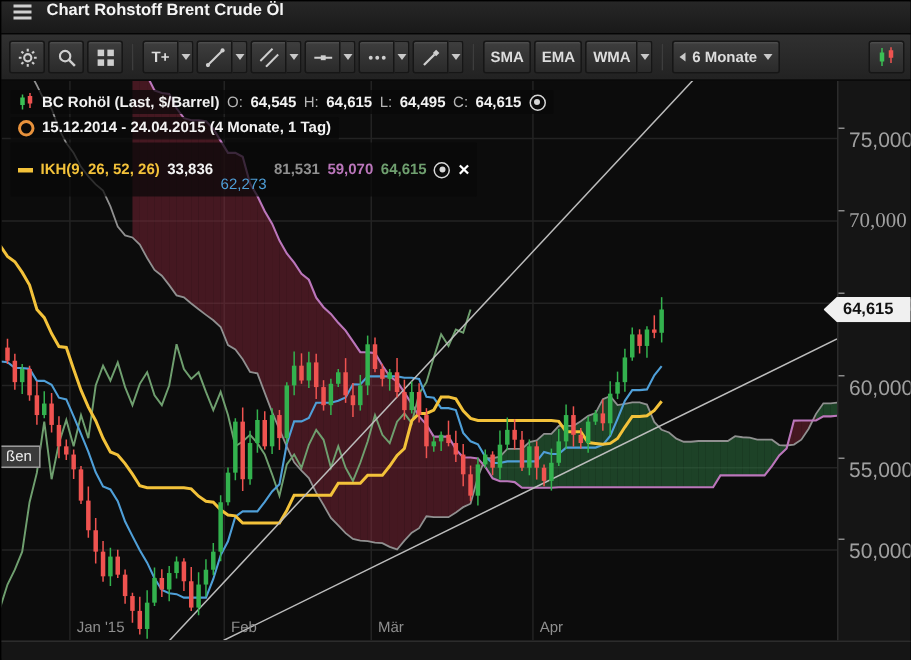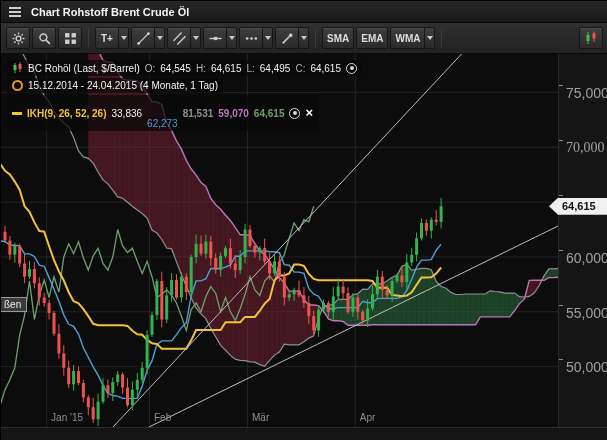--- a/index.html
+++ b/index.html
@@ -1,21 +1,21 @@
 <!DOCTYPE html>
 <html style="--c-up: #33b24e; --c-down: #ef5350; --c-tenkan: #4f9fd8; --c-kijun: #f3c23a; --c-chikou: #6f9f6f; --c-senkou-a: #909090; --c-senkou-b: #bb76bb; --c-cloud-bull: rgba(45,120,65,0.5); --c-cloud-bear: rgba(140,40,60,0.45); --c-trendline: #bdbdbd; --c-grid: #232323; --c-axis-text: #a0a0a0; --c-badge-bg: #f0f0f0; --c-badge-text: #111111;"><head>
 <meta charset="utf-8">
 <style>
   html,body{margin:0;padding:0;background:#000;}
   body{width:607px;height:440px;overflow:hidden;font-family:"Liberation Sans",sans-serif;-webkit-font-smoothing:antialiased;}
   *{box-sizing:border-box;}
   .window{position:relative;width:607px;height:440px;background:#0c0c0c;border:1px solid #000;}
 
   
-  .titlebar{position:absolute;top:0;left:0;width:607px;height:22px;display:flex;align-items:center;gap:8px;
+  .titlebar{position:absolute;top:0;left:0;width:607px;height:22px;display:flex;gap:8px;
     padding:0 6px;background:linear-gradient(#272727,#191919);border-bottom:1px solid #050505;}
   .burger{display:flex;flex-direction:column;gap:2px;padding:2px;cursor:pointer;}
   .burger span{width:12px;height:2px;background:#cfcfcf;}
   .title{font-size:11px;font-weight:bold;color:#f5f5f5;}
 
   
   .toolbar{position:absolute;top:22px;left:0;width:607px;height:31px;display:flex;align-items:center;gap:2px;
     padding:0 5px;background:linear-gradient(#303030,#222);border-bottom:1px solid #0a0a0a;}
   .tb-btn{display:flex;align-items:center;justify-content:center;height:22px;min-width:24px;padding:0 4px;gap:4px;
     background:linear-gradient(#3e3e3e,#2a2a2a);border:1px solid #161616;border-radius:2px;
@@ -32,21 +32,21 @@
 
   
   .chart-area{position:absolute;top:53px;left:0;width:557px;height:373px;background:#0c0c0c;overflow:hidden;}
   #chart-svg{position:absolute;top:0;left:0;}
   #chart-svg text{font-family:"Liberation Sans",sans-serif;}
 
   
   .legend{position:absolute;top:6px;left:6px;z-index:3;}
   .lrow{display:flex;align-items:center;gap:5px;background:rgba(8,8,8,.72);padding:2px 5px;margin-bottom:2px;
     width:max-content;font-size:10px;border-radius:1px;}
-  .b{color:#f2f2f2;font-weight:normal;}
+  .b{color:#f2f2f2;font-weight:bold;}
   .lg{color:#b5b5b5;}
   .ikh{color:var(--c-kijun);font-weight:bold;}
   .v2{color:var(--c-tenkan);font-weight:normal;margin-top:21px;}
   .v3{color:var(--c-senkou-a);font-weight:bold;}
   .v4{color:var(--c-senkou-b);font-weight:bold;}
   .v5{color:var(--c-chikou);font-weight:bold;}
   .eye{position:relative;width:11px;height:11px;border:1px solid #d6d6d6;border-radius:50%;cursor:pointer;flex:none;}
   .eye::after{content:'';position:absolute;left:2.5px;top:2.5px;width:4px;height:4px;border-radius:50%;background:#d6d6d6;}
   .xclose{color:#fff;font-weight:bold;font-size:13px;line-height:10px;cursor:pointer;}
   .clock{width:11px;height:11px;border:2px solid #e8923c;border-radius:50%;flex:none;}
@@ -191,20 +191,25 @@
     <div class="split">
       <div class="tb-btn">
           <span>WMA</span>
         </div>
       <div class="tb-caret">
           <span class="caret"></span>
         </div>
     </div>
 
     <div class="sep"></div>
+    <div class="tb-btn">
+      <span class="larr"></span>
+      <span>6 Monate</span>
+      <span class="caret"></span>
+    </div>
 
     <div class="tb-btn push">
       <svg width="14" height="14" viewBox="0 0 14 14">
           <line x1="4" y1="1" x2="4" y2="13" stroke="#3bbf55"></line>
           <rect x="2.5" y="4" width="3" height="6" fill="#3bbf55"></rect>
           <line x1="10" y1="0.5" x2="10" y2="11" stroke="#ef5350"></line>
           <rect x="8.5" y="2.5" width="3" height="5" fill="#ef5350"></rect>
         </svg>
     </div>
   </div>

